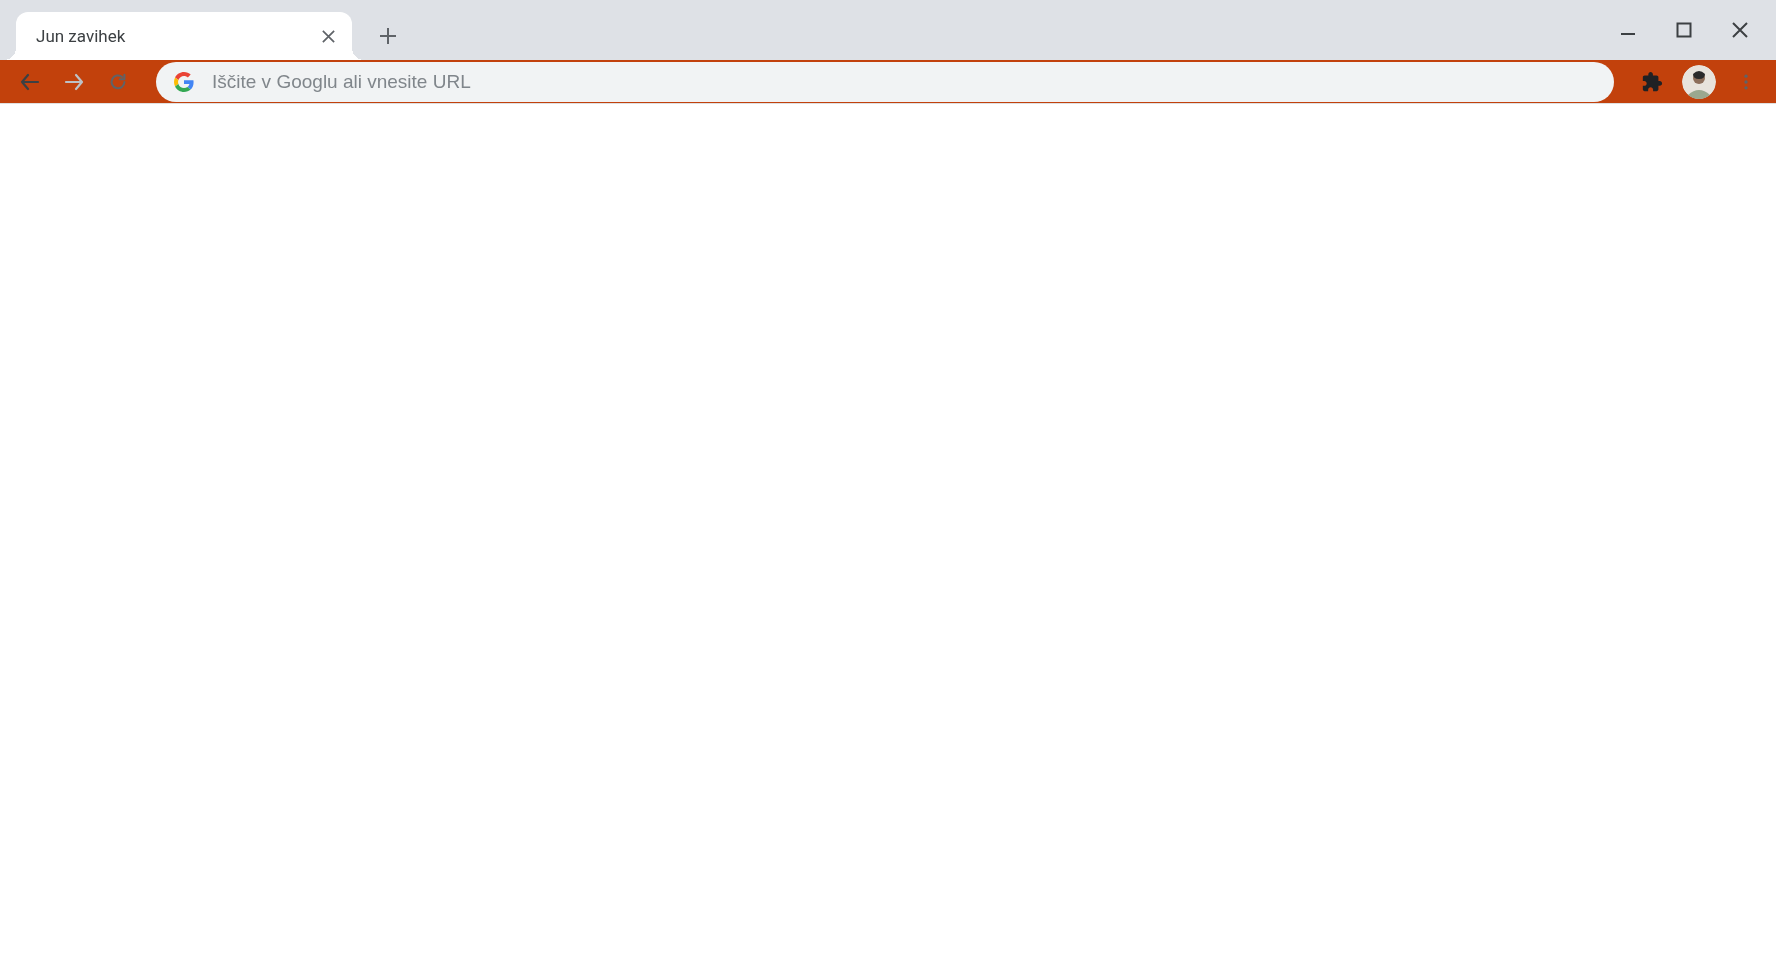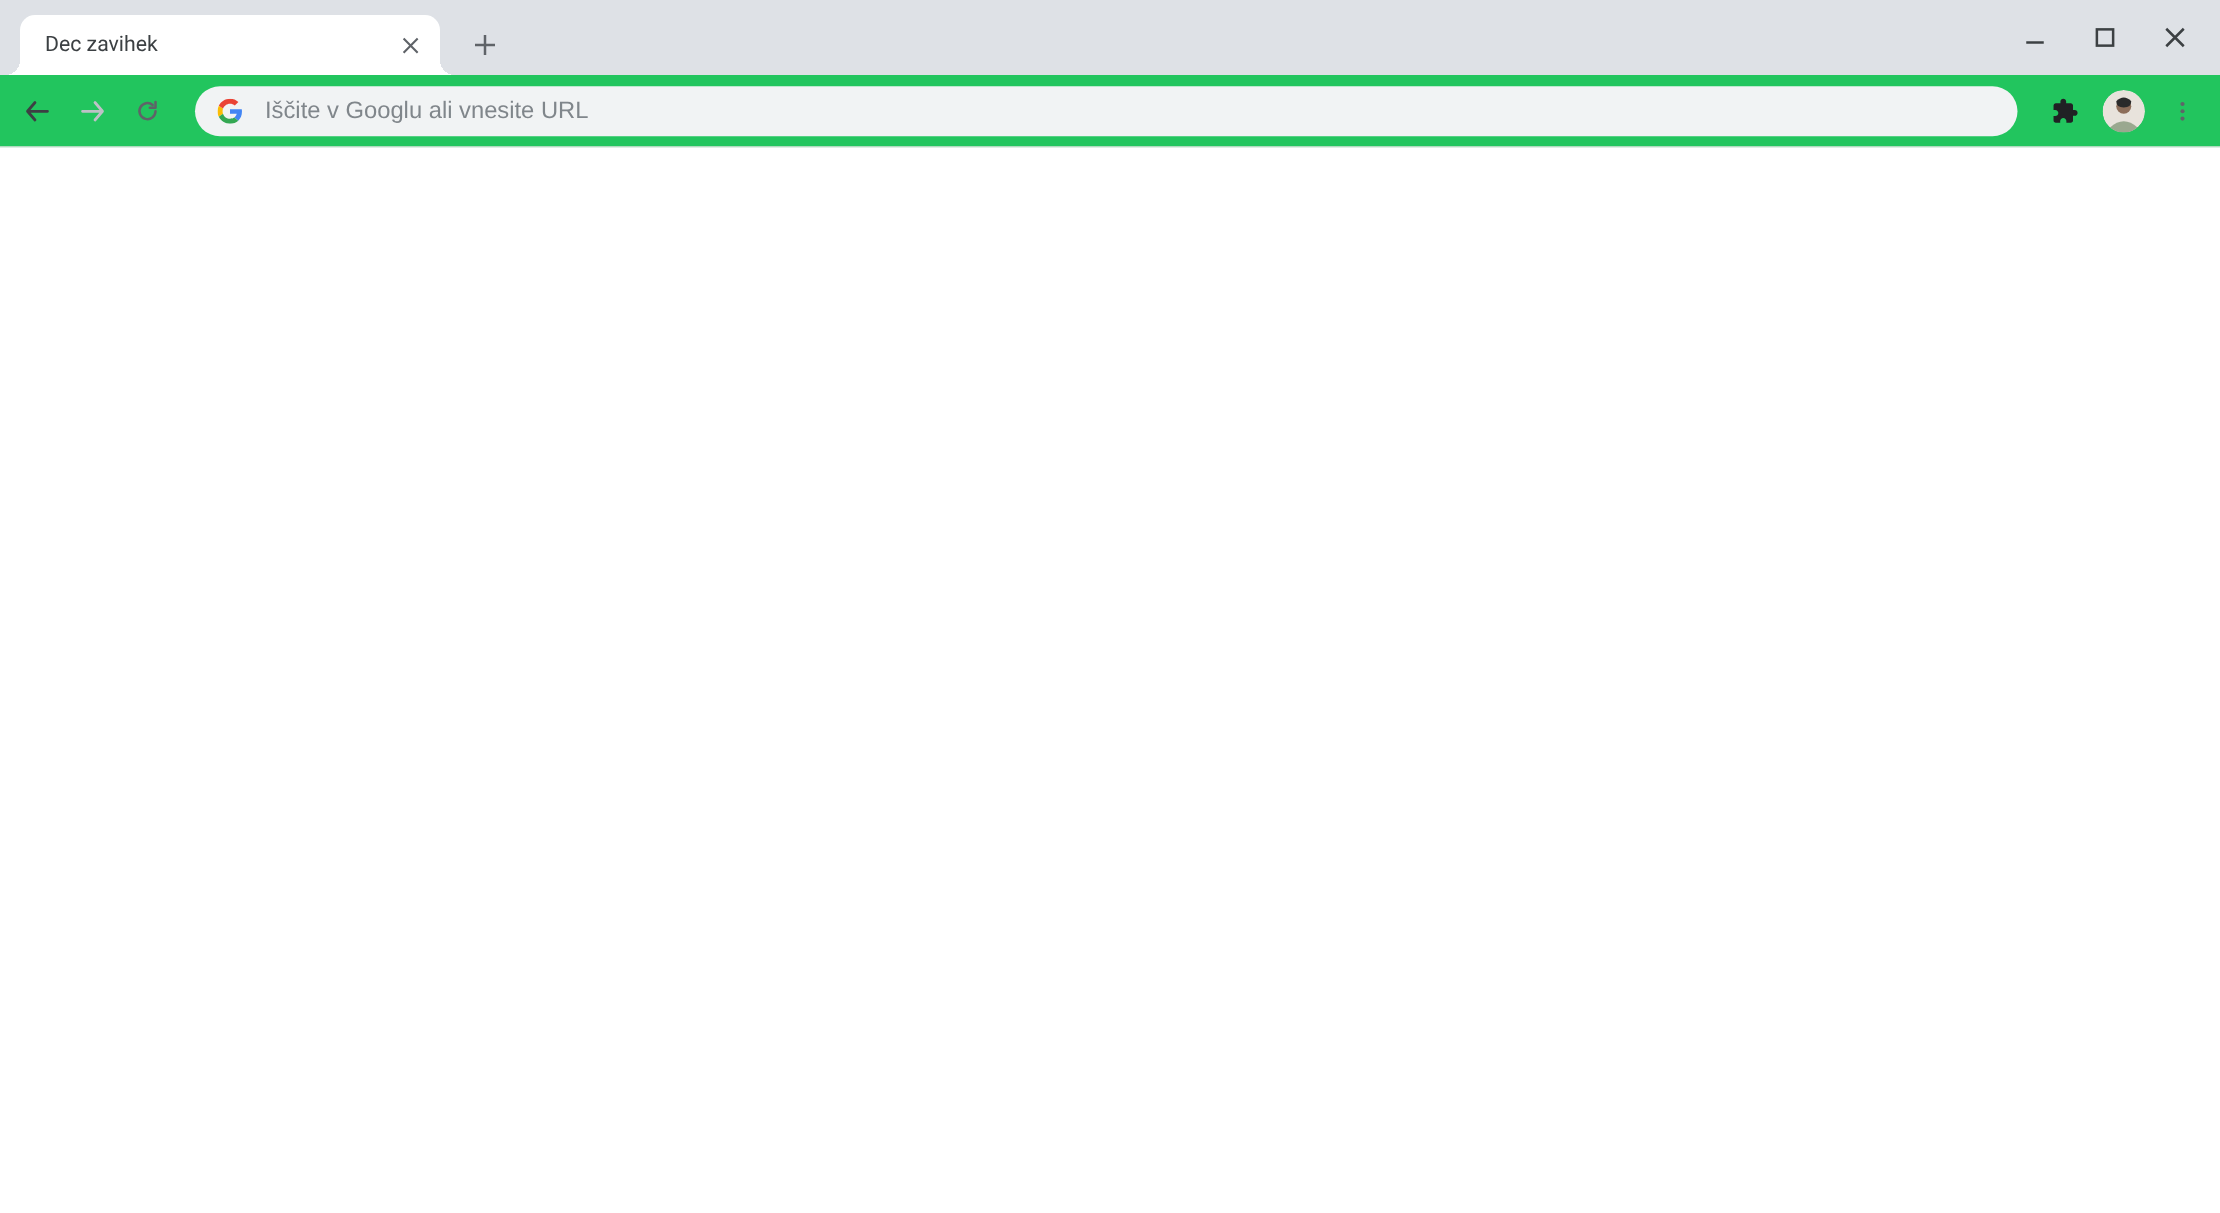--- a/index.html
+++ b/index.html
@@ -90,22 +90,22 @@
     .window-ctrl {
       width: 28px;
       height: 28px;
       display: flex;
       align-items: center;
       justify-content: center;
       cursor: pointer;
       color: #3c4043;
     }
     .toolbar {
-      height: 58px;
-      background: #22c55e;
+      height: 44px;
+      background: #c2410c;
       border-bottom: 1px solid #e0e0e0;
       display: flex;
       align-items: center;
       padding: 0 12px;
       gap: 8px;
     }
     .nav-btn {
       width: 36px;
       height: 36px;
       display: flex;
@@ -172,21 +172,21 @@
     .content {
       background: #ffffff;
       height: calc(100% - 114px);
     }
   </style>
 </head>
 <body>
 
 <div class="titlebar">
   <div class="tab">
-    <span class="tab-title">Dec zavihek</span>
+    <span class="tab-title">Jun zavihek</span>
     <div class="tab-close">
       <svg width="15" height="15" viewBox="0 0 16 16">
           <path d="M2 2 L14 14 M14 2 L2 14" stroke="currentColor" stroke-width="1.8" fill="none"></path>
         </svg>
     </div>
   </div>
   <div class="new-tab-btn">
     <svg width="18" height="18" viewBox="0 0 18 18">
         <path d="M9 1 V17 M1 9 H17" stroke="currentColor" stroke-width="2" fill="none"></path>
       </svg>

